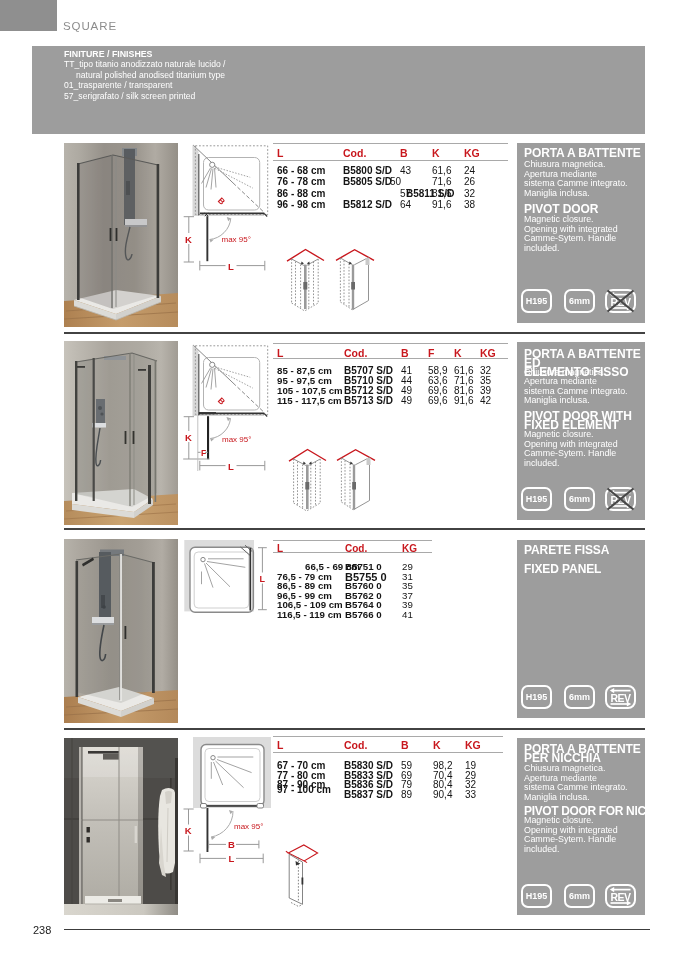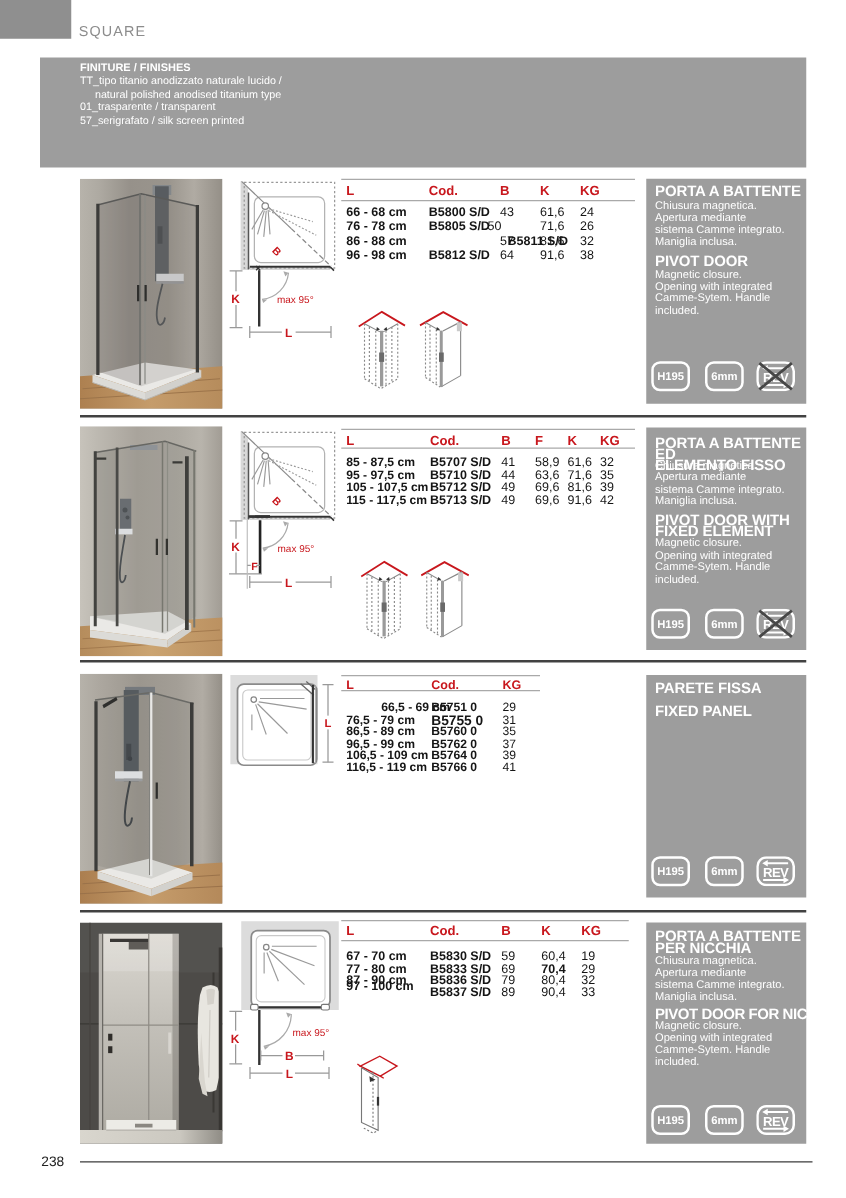--- a/index.html
+++ b/index.html
@@ -692,26 +692,26 @@
     <div class="rule" style="top:0;width:230px;"></div>
     <div class="hd" style="left:4px;top:3px;">L</div>
     <div class="hd" style="left:71px;top:3px;">Cod.</div>
     <div class="hd" style="left:128px;top:3px;">B</div>
     <div class="hd" style="left:160px;top:3px;">K</div>
     <div class="hd" style="left:192px;top:3px;">KG</div>
     <div class="rule" style="top:16px;width:230px;"></div>
     <div class="cell" style="left:4px;top:24px;">67 - 70 cm</div>
       <div class="cell" style="left:71px;top:24px;">B5830 S/D</div>
       <div class="num" style="left:128px;top:24px;">59</div>
-      <div class="num" style="left:160px;top:24px;">60,4</div>
+      <div class="num" style="left:160px;top:24px;">98,2</div>
       <div class="num" style="left:192px;top:24px;">19</div>
     <div class="cell" style="left:4px;top:33.6px;">77 - 80 cm</div>
       <div class="cell" style="left:71px;top:33.6px;">B5833 S/D</div>
       <div class="num" style="left:128px;top:33.6px;">69</div>
-      <div class="num" style="left:160px;top:33.6px;font-weight:bold;">70,4</div>
+      <div class="num" style="left:160px;top:33.6px;">70,4</div>
       <div class="num" style="left:192px;top:33.6px;">29</div>
     <div class="cell" style="left:4px;top:43.2px;">87 - 90 cm</div>
       <div class="cell" style="left:71px;top:43.2px;">B5836 S/D</div>
       <div class="num" style="left:128px;top:43.2px;">79</div>
       <div class="num" style="left:160px;top:43.2px;">80,4</div>
       <div class="num" style="left:192px;top:43.2px;">32</div>
     <div class="cell" style="left:4px;top:48px;">97 - 100 cm</div>
       <div class="cell" style="left:71px;top:52.8px;">B5837 S/D</div>
       <div class="num" style="left:128px;top:52.8px;">89</div>
       <div class="num" style="left:160px;top:52.8px;">90,4</div>

